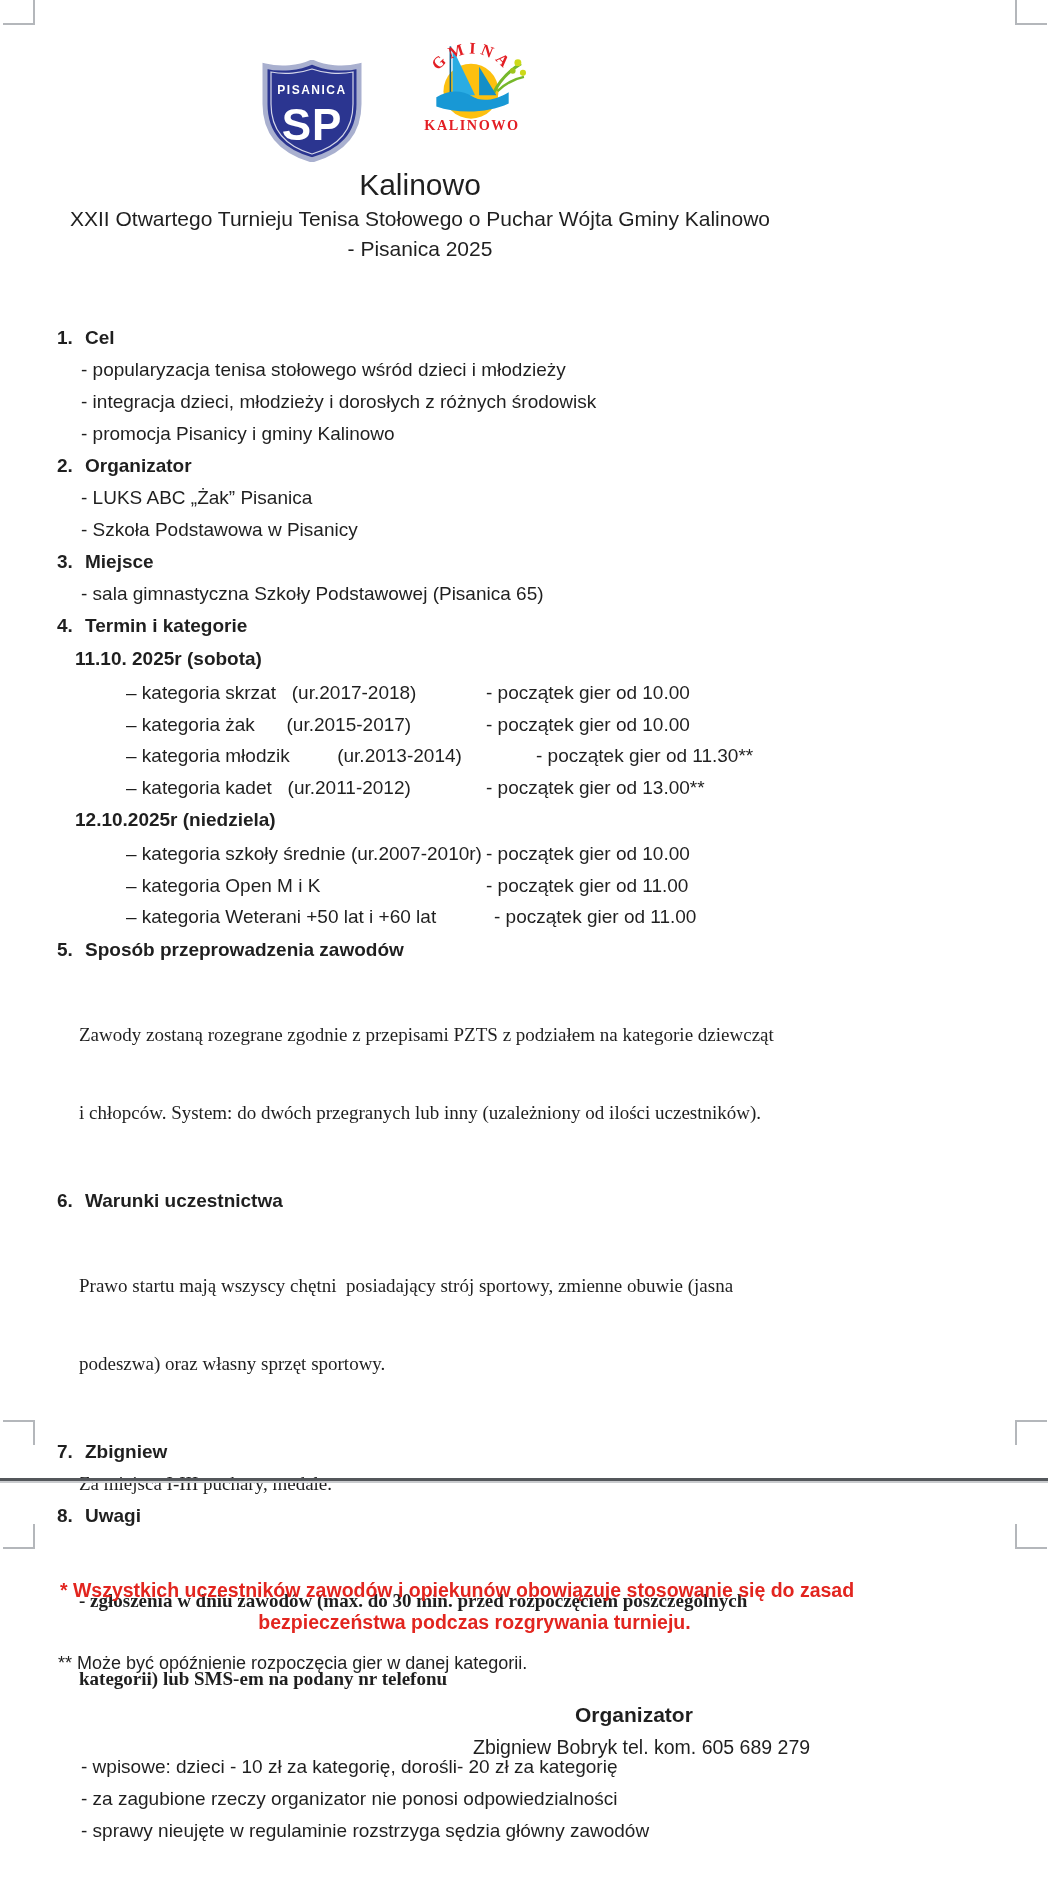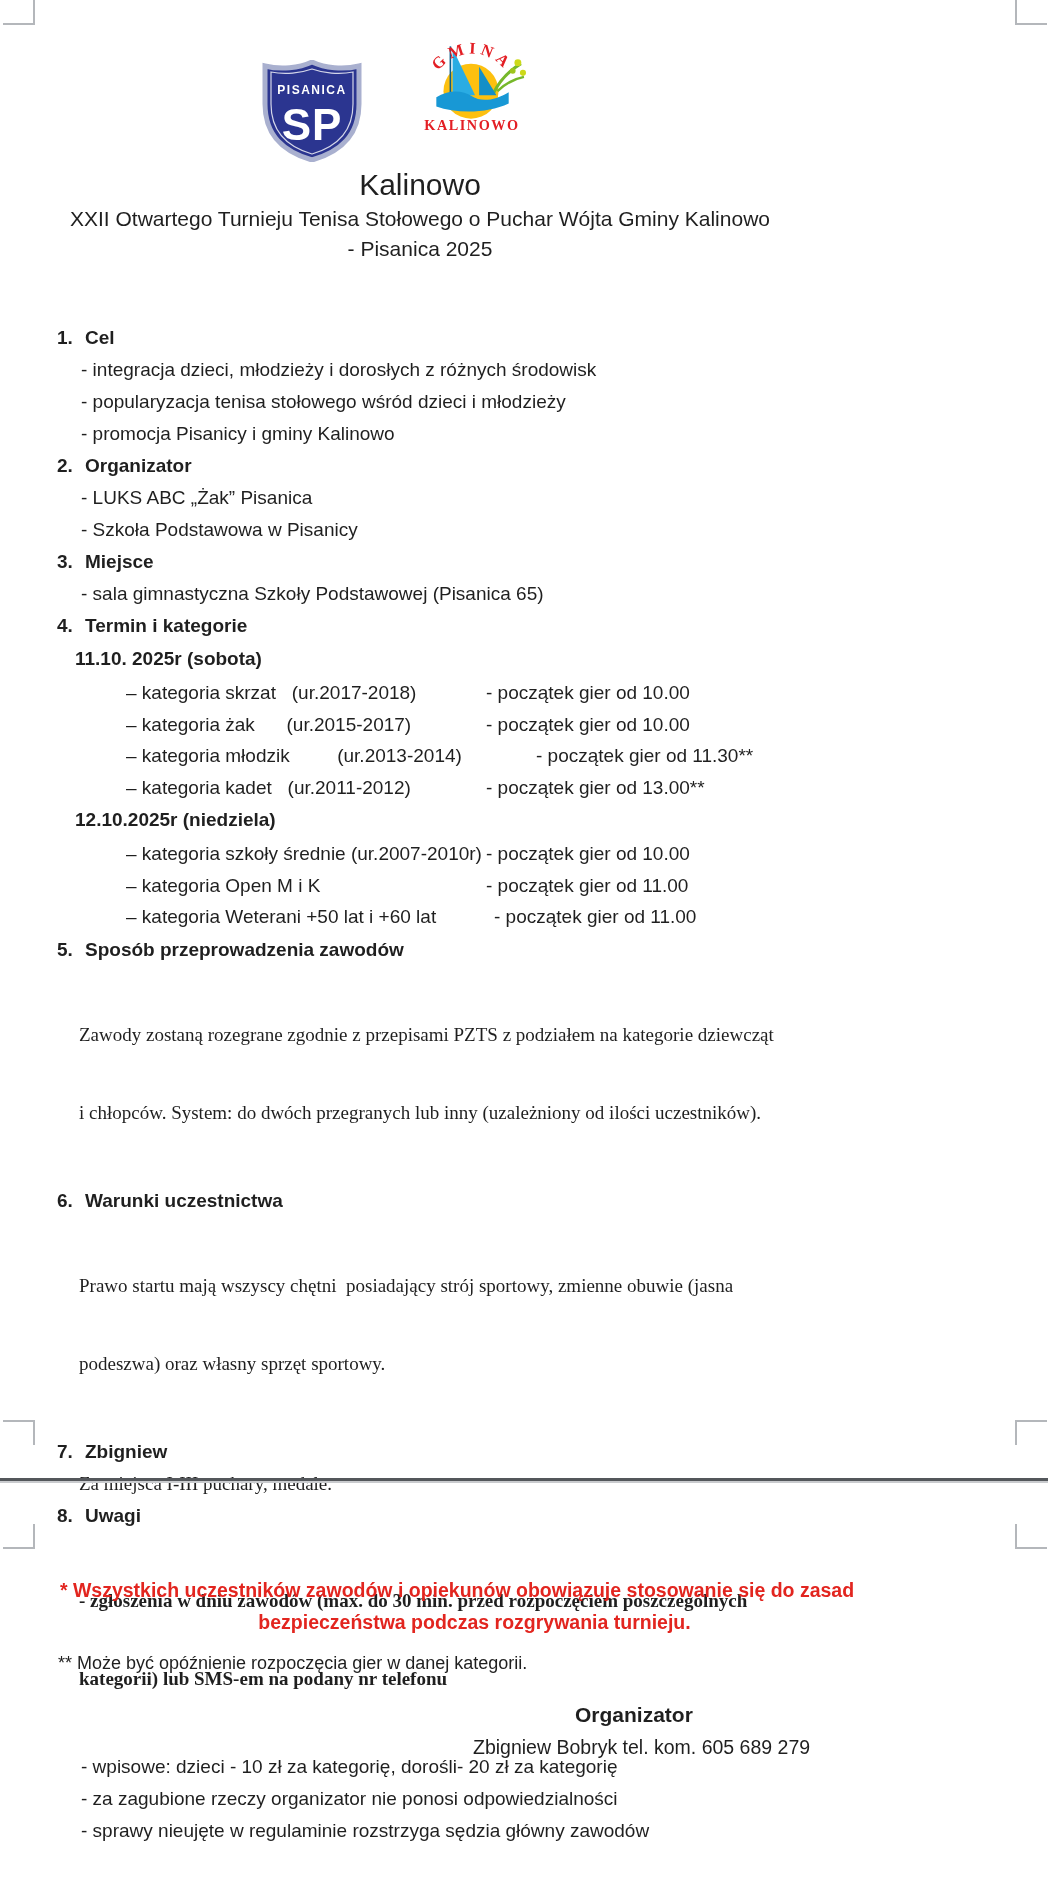--- a/index.html
+++ b/index.html
@@ -92,22 +92,22 @@
     <div class="doc-sub">XXII Otwartego Turnieju Tenisa Stołowego o Puchar Wójta Gminy Kalinowo</div>
     <div class="doc-sub">- Pisanica 2025</div>
   </div>
 
   <div class="main">
 
     <div class="sec-head">
       <span class="num">1.</span>
       <span>Cel</span>
     </div>
+    <div class="item">- popularyzacja tenisa stołowego wśród dzieci i młodzieży</div>
     <div class="item">- integracja dzieci, młodzieży i dorosłych z różnych środowisk</div>
-    <div class="item">- popularyzacja tenisa stołowego wśród dzieci i młodzieży</div>
     <div class="item">- promocja Pisanicy i gminy Kalinowo</div>
 
     <div class="sec-head">
       <span class="num">2.</span>
       <span>Organizator</span>
     </div>
     <div class="item">- LUKS ABC „Żak” Pisanica</div>
     <div class="item">- Szkoła Podstawowa w Pisanicy</div>
 
     <div class="sec-head">

